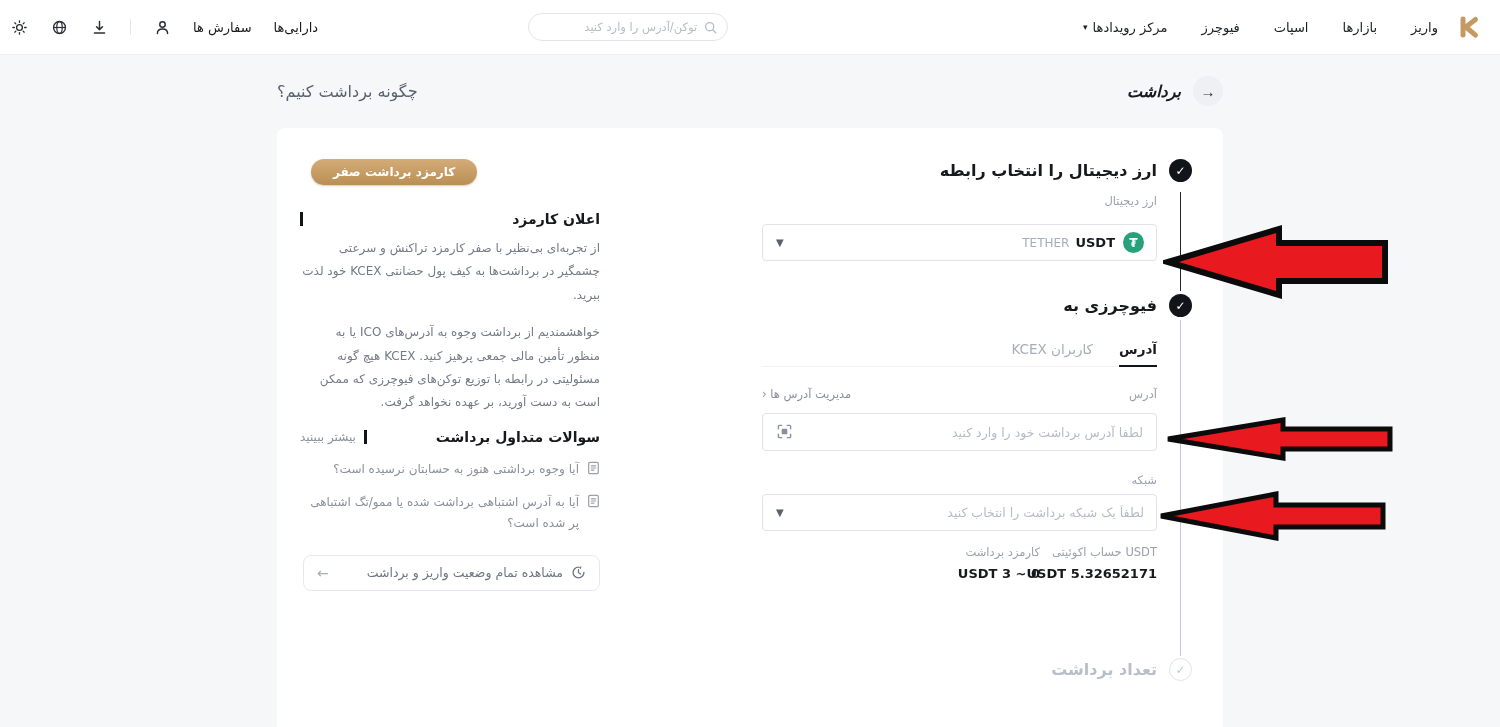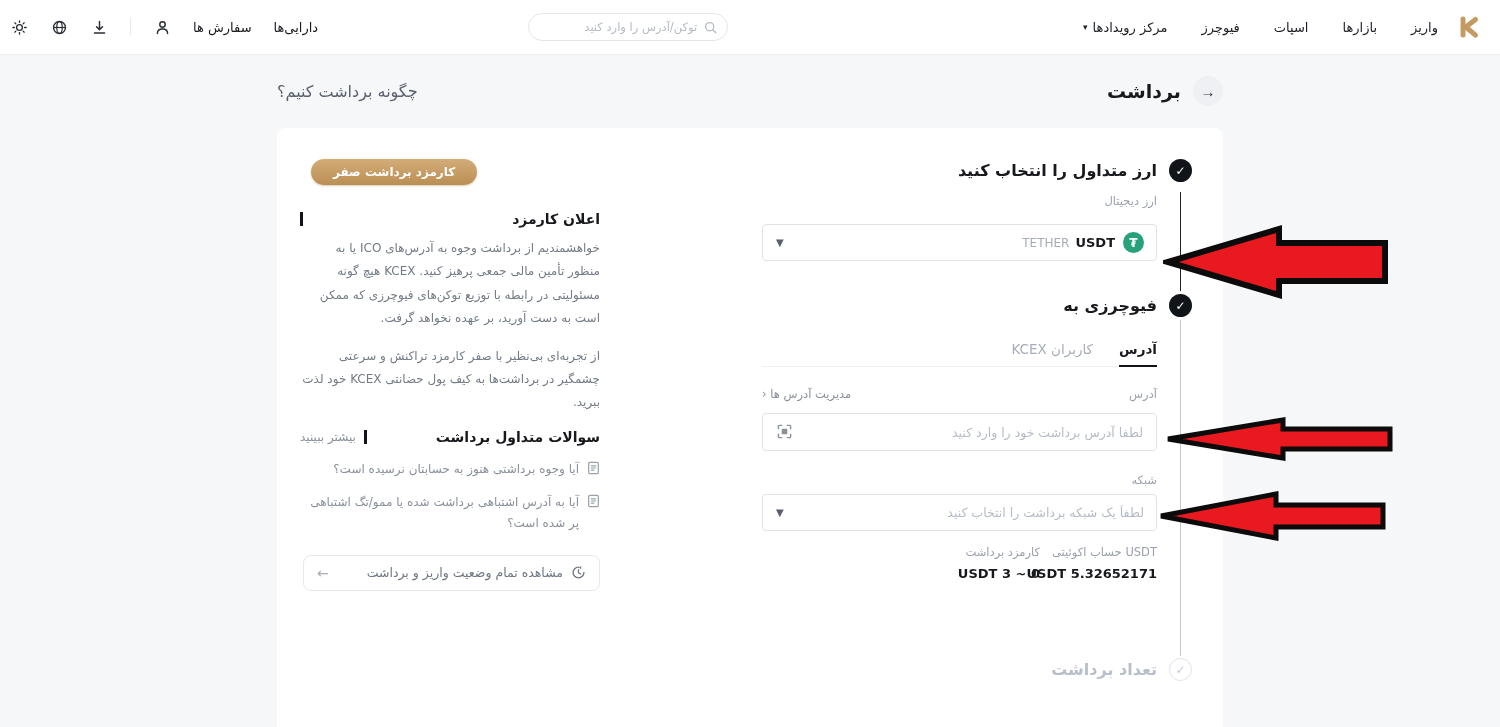--- a/index.html
+++ b/index.html
@@ -34,21 +34,21 @@
   
   .page-head {
     position:absolute; top:72px; right:277px; width:946px; height:38px;
     display:flex; align-items:center; justify-content:space-between;
   }
   .title-wrap { display:flex; align-items:center; gap:12px; }
   .back-btn {
     width:30px; height:30px; border-radius:50%; background:#eef0f3; border:none;
     display:flex; align-items:center; justify-content:center; font-size:15px; color:#2a2e35; cursor:pointer;
   }
-  .page-title { font-size:19px; font-weight:700; }
+  .page-title { font-size:16px; font-weight:700;font-style:italic; }
   .howto { font-size:16px; color:#5a616c; cursor:pointer; }
   
   .card {
     position:absolute; top:128px; right:277px; width:946px; height:599px;
     background:#fff; border-radius:8px 8px 0 0;
   }
   
   .form { position:absolute; inset:0; }
   .rail-seg { position:absolute; width:1px; right:42px; }
   .rail-seg.dark { background:#20242b; top:64px; height:99px; }
@@ -203,21 +203,21 @@
   <span class="howto">چگونه برداشت کنیم؟</span>
 </div>
 
 <div class="card">
 
   <div class="form">
     <div class="rail-seg dark"></div>
     <div class="rail-seg light"></div>
 
     <div class="step-dot" style="top:31px">✓</div>
-    <div class="step-title" style="top:33px">ارز متداول را انتخاب کنید</div>
+    <div class="step-title" style="top:33px">ارز دیجیتال را انتخاب رابطه</div>
     <div class="f-label" style="top:66px">ارز دیجیتال</div>
     <div class="f-box" style="top:96px">
       <span class="coin-ico">₮</span>
       <span class="coin-sym">USDT</span>
       <span class="coin-name">TETHER</span>
       <span class="caret">▼</span>
     </div>
 
     <div class="step-dot" style="top:166px">✓</div>
     <div class="step-title" style="top:168px">فیوچرزی به</div>
@@ -265,22 +265,22 @@
 
   <div class="aside">
     <div class="badge-row">
       <span class="gold-badge">کارمزد برداشت صفر</span>
     </div>
 
     <div class="h-row">
       <h3>اعلان کارمزد</h3>
       <span class="vbar"></span>
     </div>
+    <p>از تجربه‌ای بی‌نظیر با صفر کارمزد تراکنش و سرعتی چشمگیر در برداشت‌ها به کیف پول حضانتی KCEX خود لذت ببرید.</p>
     <p>خواهشمندیم از برداشت وجوه به آدرس‌های ICO یا به منظور تأمین مالی جمعی پرهیز کنید. KCEX هیچ گونه مسئولیتی در رابطه با توزیع توکن‌های فیوچرزی که ممکن است به دست آورید، بر عهده نخواهد گرفت.</p>
-    <p>از تجربه‌ای بی‌نظیر با صفر کارمزد تراکنش و سرعتی چشمگیر در برداشت‌ها به کیف پول حضانتی KCEX خود لذت ببرید.</p>
 
     <div class="h-row" style="margin-top:6px">
       <h3>سوالات متداول برداشت</h3>
       <span class="see-more-wrap">
         <span class="vbar"></span>
         <span class="see-more">بیشتر ببینید</span>
       </span>
     </div>
 
     <div class="faq-list">

